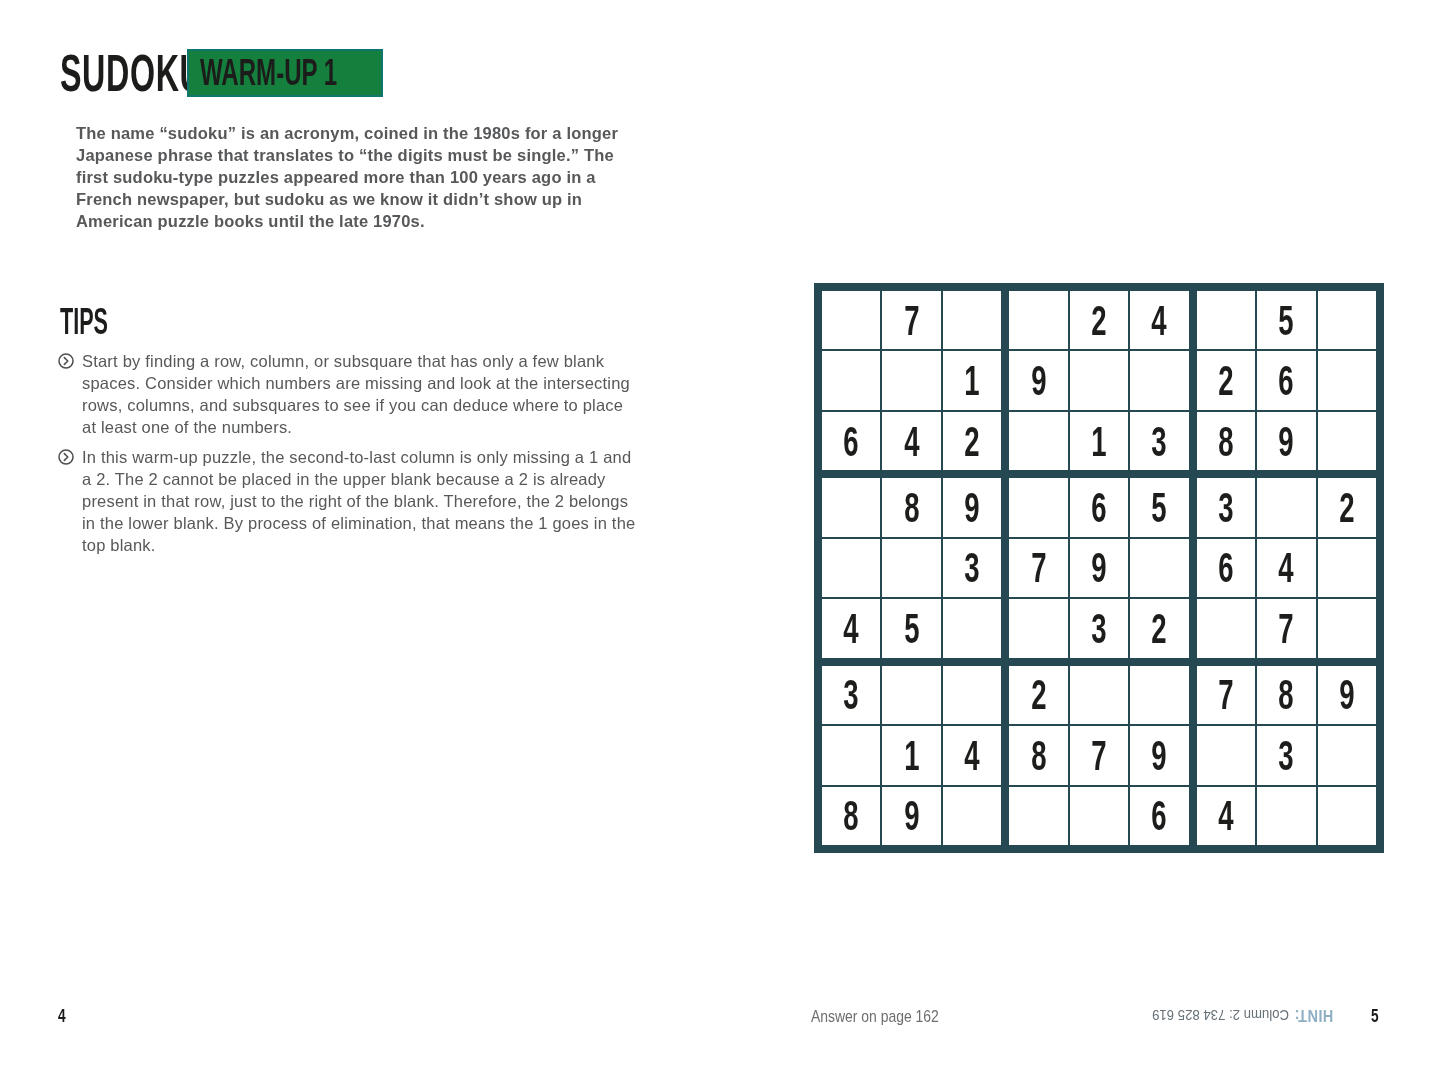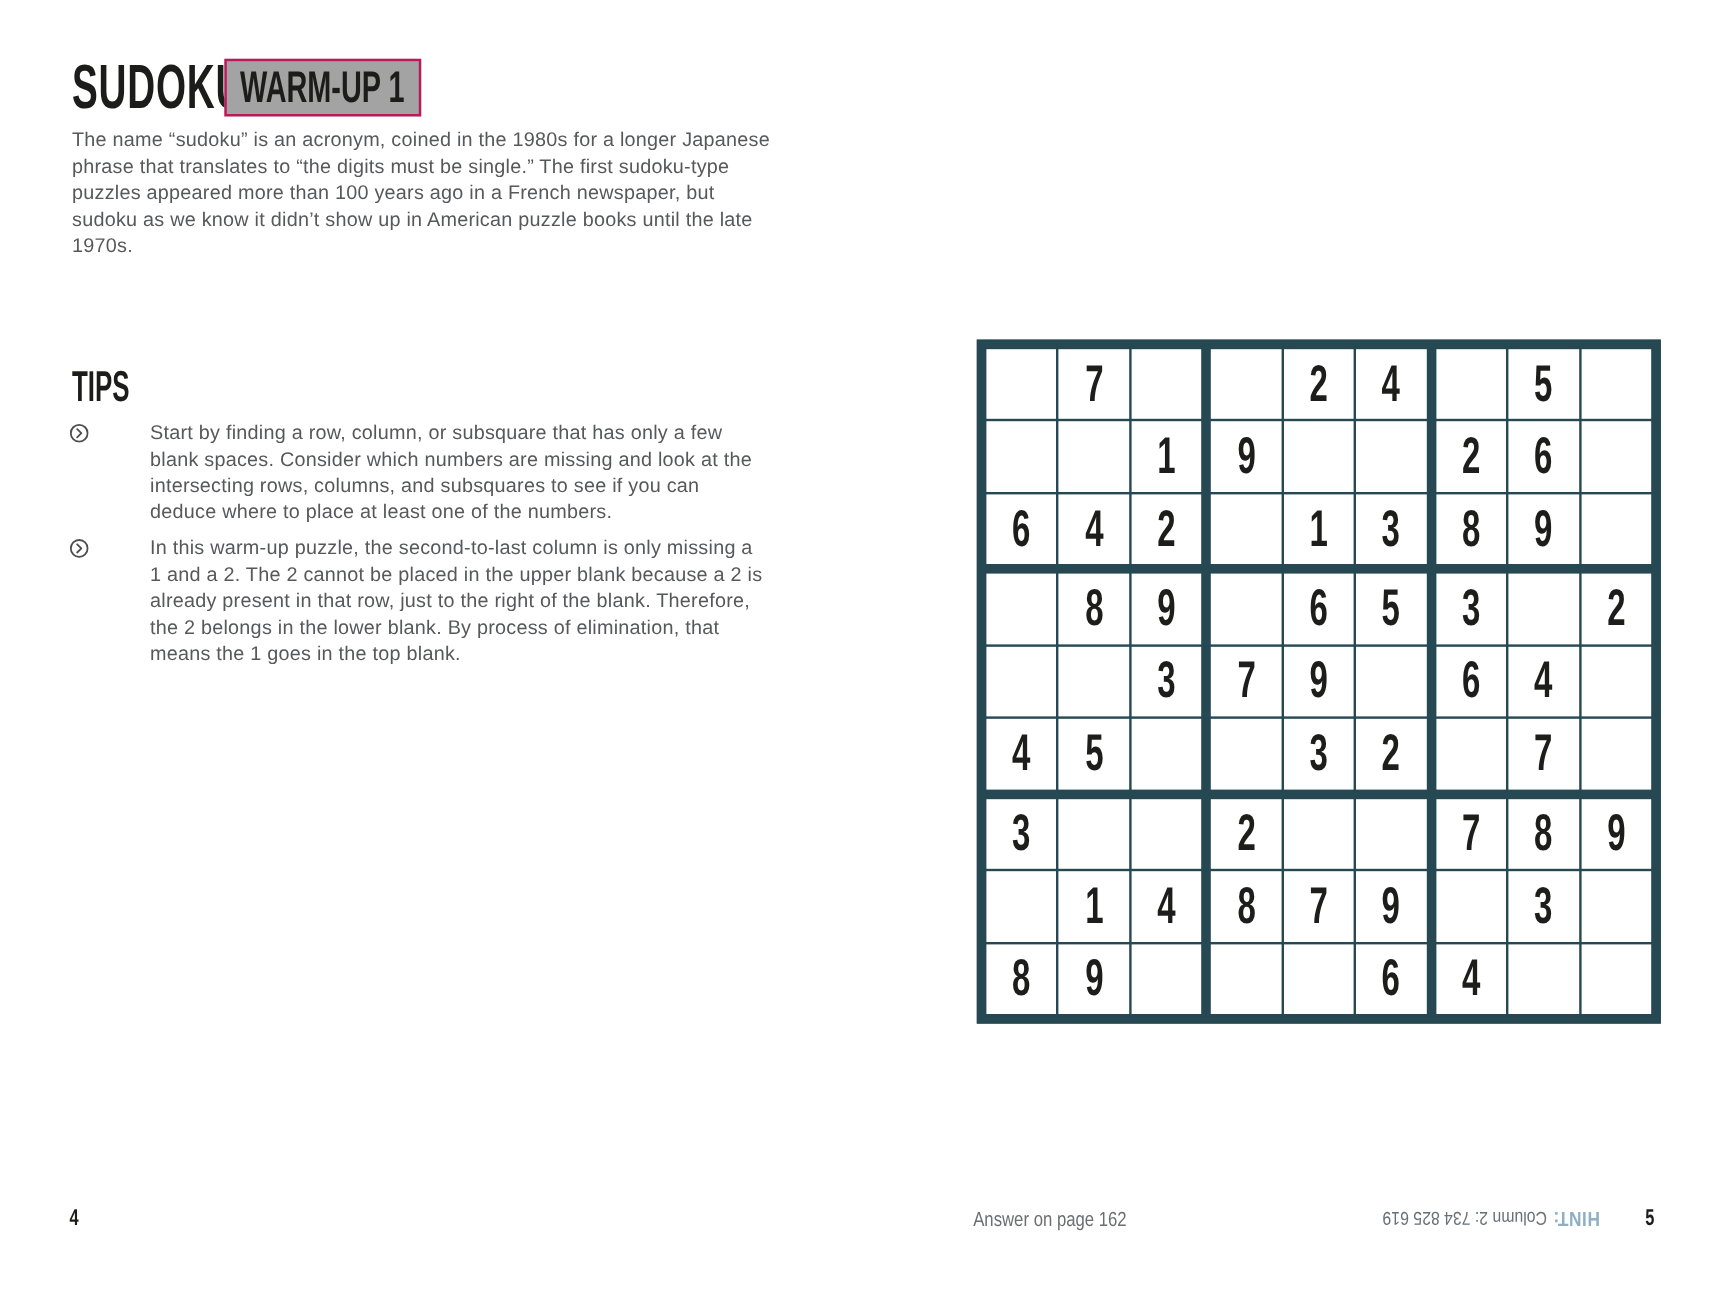--- a/index.html
+++ b/index.html
@@ -9,48 +9,48 @@
   }
 
   
   .title-row { position:absolute; left:60px; top:48px; height:50px; }
   .book-title {
     display:inline-block; font-size:52px; font-weight:bold; color:#1c1c1a;
     transform:scaleX(0.62); transform-origin:left center; letter-spacing:1px;
     line-height:50px; white-space:nowrap;
   }
   .badge {
-    position:absolute; left:127px; top:1px; height:48px; width:164px;
-    border:2px solid #be185d; box-sizing:border-box;
+    position:absolute; left:127px; top:1px; height:48px; width:196px;
+    border:2px solid #0f766e; box-sizing:border-box;
     display:flex; align-items:center; padding:0 11px; overflow:hidden;
-    background:#a3a3a3;
+    background:#15803d;
   }
   .badge-label {
     display:inline-block; font-size:37px; font-weight:bold; color:#1c1c1a;
     transform:scaleX(0.65); transform-origin:left center; white-space:nowrap;
   }
 
   
   .intro {
     position:absolute; left:60px; top:106px; width:582px;
     color:#57585a; font-size:16.5px; line-height:22px; letter-spacing:0.2px;
   }
-  .intro p { margin:0; }
+  .intro p { margin:16px;font-weight:bold; }
   .intro p.indent { text-indent:20px; }
 
   
   .tips-heading {
     position:absolute; left:60px; top:304px;
     font-size:36px; font-weight:bold; color:#1c1c1a;
     transform:scaleX(0.60); transform-origin:left top; line-height:36px;
   }
   .tips-list { position:absolute; left:58px; top:350px; width:582px; }
   .tip {
     display:flex; align-items:flex-start; margin-bottom:8px;
-    color:#57585a; font-size:16.5px; line-height:22px; letter-spacing:0.2px;gap:43px;
+    color:#57585a; font-size:16.5px; line-height:22px; letter-spacing:0.2px;
   }
   .tip-icon { flex:0 0 16px; width:16px; height:16px; margin:3px 8px 0 0; }
 
   
   .sudoku {
     position:absolute; left:814px; top:283px; width:570px; height:570px;
     box-sizing:border-box; border:8px solid #254853; background:#254853;
     display:grid; grid-template-columns:repeat(3,1fr); grid-template-rows:repeat(3,1fr);
     gap:8px;
   }

